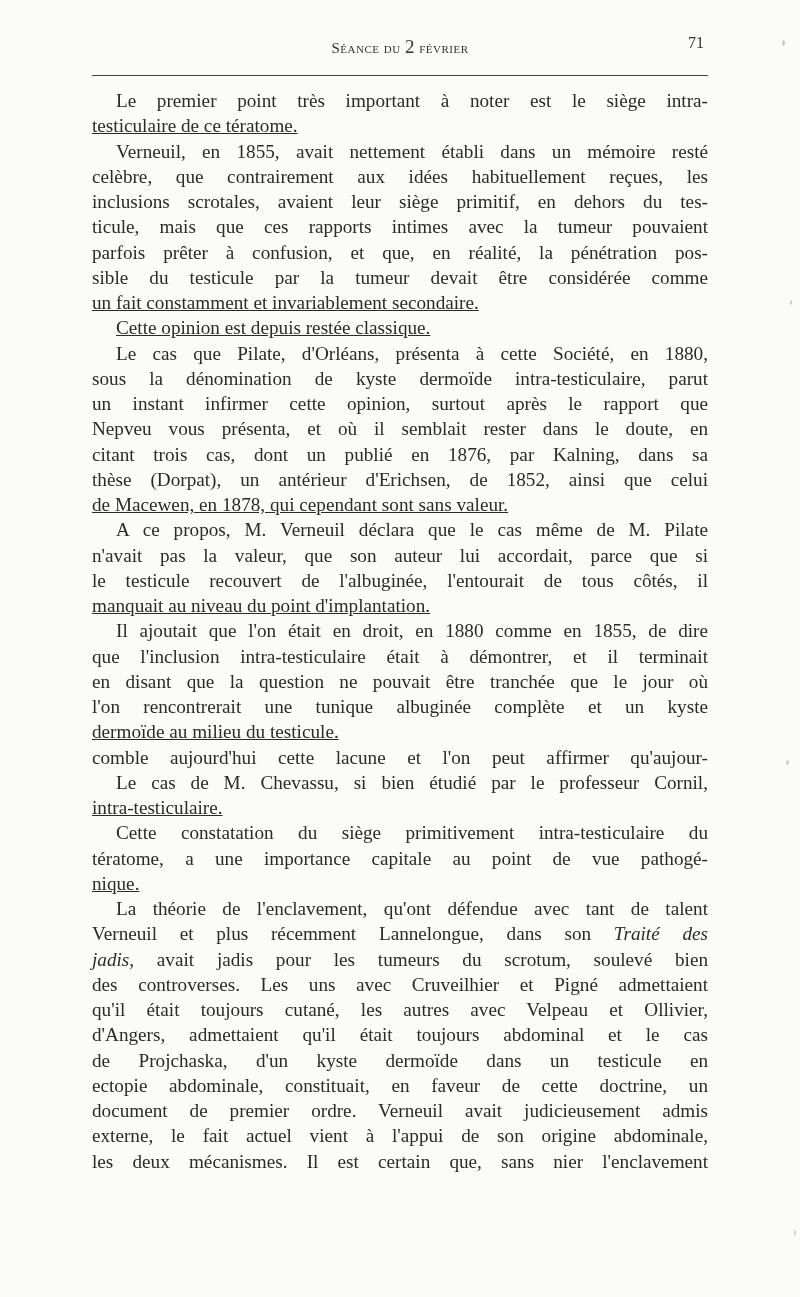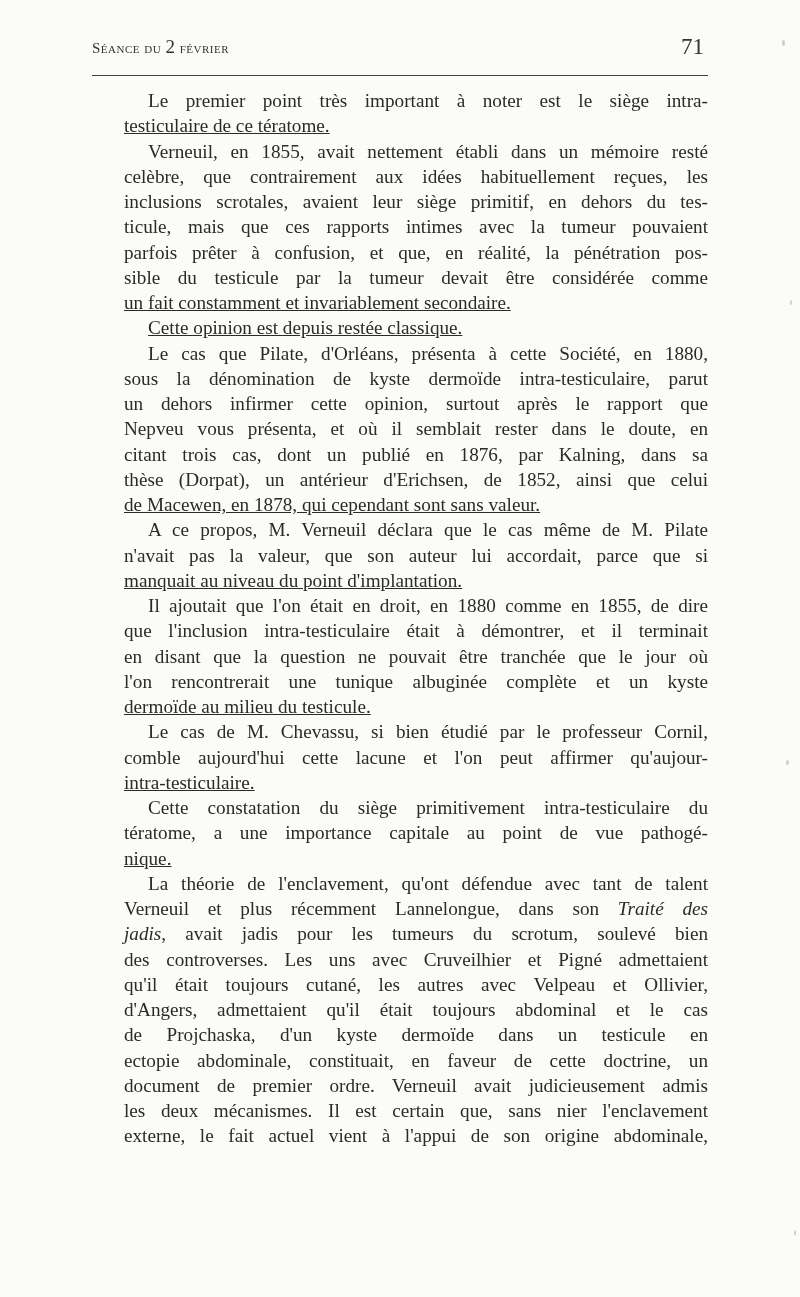--- a/index.html
+++ b/index.html
@@ -23,34 +23,35 @@
     .running-head {
       position: absolute;
       top: 32px;
       left: 92px;
       width: 616px;
       height: 26px;
     }
     .head-title {
       position: absolute;
       left: 0; right: 0;
+      text-align: center;
       font-size: 15px;
       letter-spacing: 0.5px;
       font-variant: small-caps;
       top: 4px;
       color: #333;
     }
     .head-title .big {
       font-size: 19px;
     }
     .page-number {
       position: absolute;
       right: 4px;
       top: 2px;
-      font-size: 23px;
+      font-size: 16px;
       color: #333;
       margin-left: 48px;
     }
     .head-rule {
       position: absolute;
       top: 75px;
       left: 92px;
       width: 616px;
       height: 0;
       border-top: 1.5px solid #444;
@@ -62,21 +63,20 @@
       width: 616px;
       font-size: 19.2px;
       line-height: 25.25px;
     }
     .line {
       display: block;
       white-space: nowrap;
       text-align: justify;
       text-align-last: justify;
       height: 25.25px;
-      margin-left: 32px;
     }
     .line.last {
       text-align-last: left;
       text-decoration: underline;
     }
     .line.indent {
       padding-left: 24px;
     }
     .line em {
       font-style: italic;
@@ -116,65 +116,66 @@
       <span class="line last">un fait constamment et invariablement secondaire.</span>
     </div>
 
     <div>
       <span class="line indent last">Cette opinion est depuis restée classique.</span>
     </div>
 
     <div>
       <span class="line indent">Le cas que Pilate, d'Orléans, présenta à cette Société, en 1880,</span>
       <span class="line">sous la dénomination de kyste dermoïde intra-testiculaire, parut</span>
-      <span class="line">un dehors infirmer cette opinion, surtout après le rapport que</span>
+      <span class="line">un instant infirmer cette opinion, surtout après le rapport que</span>
       <span class="line">Nepveu vous présenta, et où il semblait rester dans le doute, en</span>
       <span class="line">citant trois cas, dont un publié en 1876, par Kalning, dans sa</span>
       <span class="line">thèse (Dorpat), un antérieur d'Erichsen, de 1852, ainsi que celui</span>
       <span class="line last">de Macewen, en 1878, qui cependant sont sans valeur.</span>
     </div>
 
     <div>
       <span class="line indent">A ce propos, M. Verneuil déclara que le cas même de M. Pilate</span>
       <span class="line">n'avait pas la valeur, que son auteur lui accordait, parce que si</span>
+      <span class="line">le testicule recouvert de l'albuginée, l'entourait de tous côtés, il</span>
       <span class="line last">manquait au niveau du point d'implantation.</span>
     </div>
 
     <div>
       <span class="line indent">Il ajoutait que l'on était en droit, en 1880 comme en 1855, de dire</span>
       <span class="line">que l'inclusion intra-testiculaire était à démontrer, et il terminait</span>
       <span class="line">en disant que la question ne pouvait être tranchée que le jour où</span>
       <span class="line">l'on rencontrerait une tunique albuginée complète et un kyste</span>
       <span class="line last">dermoïde au milieu du testicule.</span>
     </div>
 
     <div>
+      <span class="line">comble aujourd'hui cette lacune et l'on peut affirmer qu'aujour-</span>
       <span class="line indent">Le cas de M. Chevassu, si bien étudié par le professeur Cornil,</span>
-      <span class="line">comble aujourd'hui cette lacune et l'on peut affirmer qu'aujour-</span>
       <span class="line last">intra-testiculaire.</span>
     </div>
 
     <div>
       <span class="line indent">Cette constatation du siège primitivement intra-testiculaire du</span>
       <span class="line">tératome, a une importance capitale au point de vue pathogé-</span>
       <span class="line last">nique.</span>
     </div>
 
     <div>
       <span class="line indent"><span>La théorie de l'enclavement, qu'ont défendue avec tant de talent</span></span>
       <span class="line"><span>Verneuil et plus récemment Lannelongue, dans son </span><em>Traité des</em></span>
       <span class="line"><em>jadis</em><span>, avait jadis pour les tumeurs du scrotum, soulevé bien</span></span>
       <span class="line"><span>des controverses. Les uns avec Cruveilhier et Pigné admettaient</span></span>
       <span class="line"><span>qu'il était toujours cutané, les autres avec Velpeau et Ollivier,</span></span>
       <span class="line"><span>d'Angers, admettaient qu'il était toujours abdominal et le cas</span></span>
       <span class="line"><span>de Projchaska, d'un kyste dermoïde dans un testicule en</span></span>
       <span class="line"><span>ectopie abdominale, constituait, en faveur de cette doctrine, un</span></span>
       <span class="line"><span>document de premier ordre. Verneuil avait judicieusement admis</span></span>
+      <span class="line"><span>externe, le fait actuel vient à l'appui de son origine abdominale,</span></span>
       <span class="line"><span>les deux mécanismes. Il est certain que, sans nier l'enclavement</span></span>
-      <span class="line"><span>externe, le fait actuel vient à l'appui de son origine abdominale,</span></span>
     </div>
 
   </div>
 
   <div class="speck" style="left:782px;top:40px;width:3px;height:6px;"></div>
   <div class="speck" style="left:790px;top:300px;width:2px;height:5px;"></div>
   <div class="speck" style="left:786px;top:760px;width:3px;height:5px;"></div>
   <div class="speck" style="left:794px;top:1230px;width:2px;height:6px;"></div>
 
 </div>

